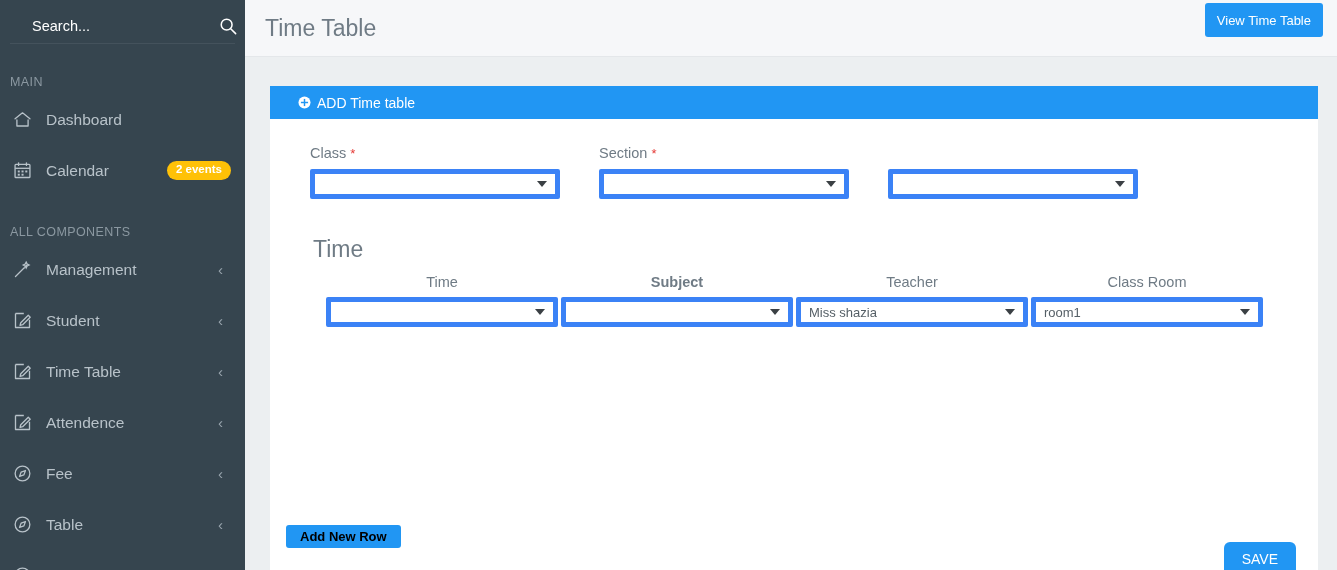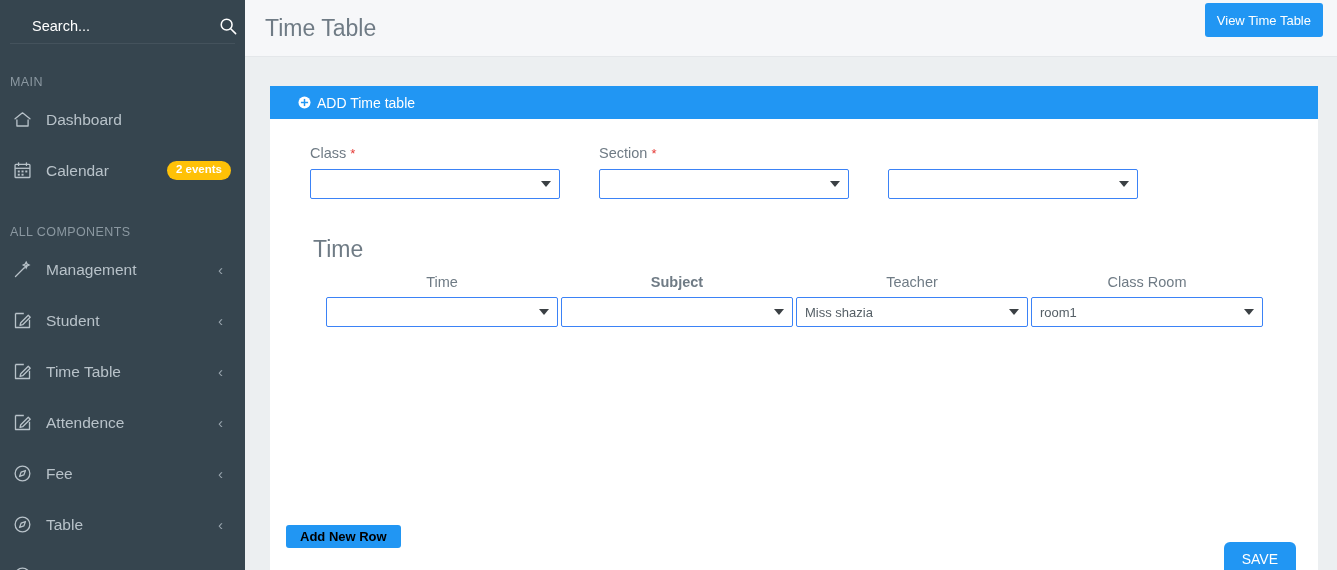--- a/index.html
+++ b/index.html
@@ -179,21 +179,21 @@
     font-size: 14.5px;
     color: #6f7b85;
     display: block;
     margin-bottom: 8px;
   }
   .req { color: #e53935; font-size: 13px; }
 
   .sel {
     width: 100%;
     height: 30px;
-    border: 1px solid #3b82f6;
+    border: 5px solid #3b82f6;
     background: #ffffff;
     border-radius: 2px;
     position: relative;
     display: flex;
     align-items: center;
     padding: 0 8px;
     font-size: 13px;
     color: #555f66;
     cursor: pointer;
   }

